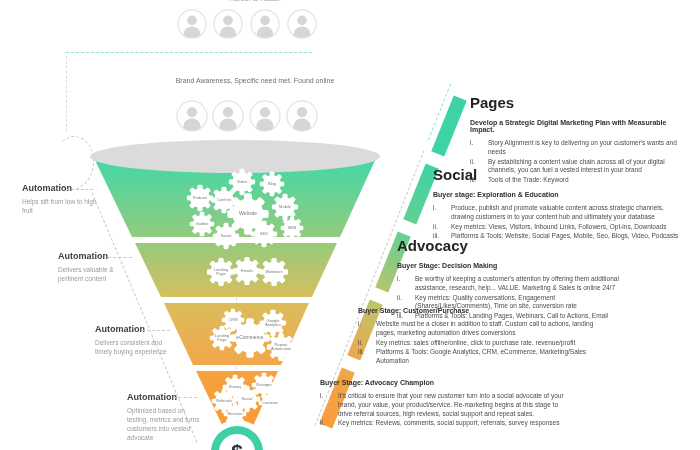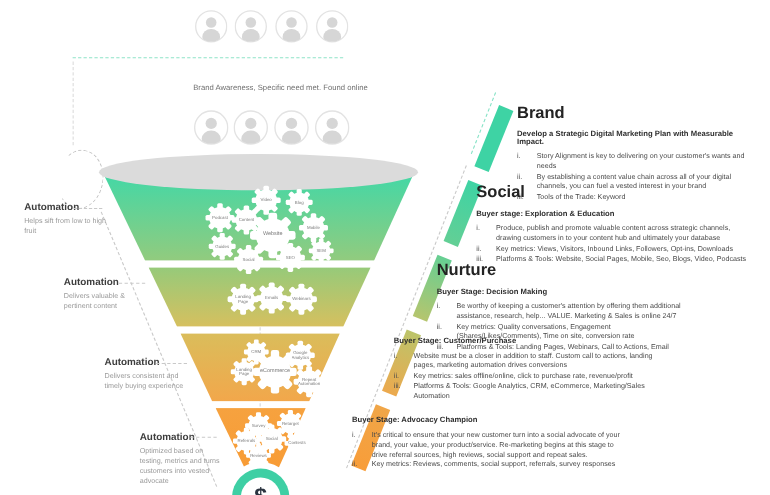--- a/index.html
+++ b/index.html
@@ -340,21 +340,21 @@
   </div>
   <div class="abs connector" style="left:142px;top:330px;width:28px"></div>
 
   <div class="abs auto" style="left:127px;top:392px">
     <div class="atitle">Automation</div>
     <div class="adesc">Optimized based on testing, metrics and turns customers into vested advocate</div>
   </div>
   <div class="abs connector" style="left:173px;top:397px;width:24px"></div>
 
   <div class="abs stage" style="left:470px;top:94px;width:222px">
-    <div class="stitle">Brand</div>
+    <div class="stitle">Pages</div>
     <div class="ssub">Develop a Strategic Digital Marketing Plan with Measurable Impact.</div>
     <div class="li">
         <span class="num">i.</span>
         <span class="txt">Story Alignment is key to delivering on your customer's wants and needs</span>
       </div>
     <div class="li">
         <span class="num">ii.</span>
         <span class="txt">By establishing a content value chain across all of your digital channels, you can fuel a vested interest in your brand</span>
       </div>
     <div class="li">
@@ -374,21 +374,21 @@
         <span class="num">ii.</span>
         <span class="txt">Key metrics:  Views, Visitors, Inbound Links, Followers, Opt-ins, Downloads</span>
       </div>
     <div class="li">
         <span class="num">iii.</span>
         <span class="txt">Platforms &amp; Tools: Website, Social Pages, Mobile, Seo, Blogs, Video, Podcasts</span>
       </div>
   </div>
 
   <div class="abs stage" style="left:397px;top:237px;width:235px">
-    <div class="stitle">Nurture</div>
+    <div class="stitle">Advocacy</div>
     <div class="ssub">Buyer Stage: Decision Making</div>
     <div class="li">
         <span class="num">i.</span>
         <span class="txt">Be worthy of keeping a customer's attention by offering them additional assistance, research, help... VALUE. Marketing &amp; Sales is online 24/7</span>
       </div>
     <div class="li">
         <span class="num">ii.</span>
         <span class="txt">Key metrics: Quality conversations, Engagement (Shares/Likes/Comments), Time on site, conversion rate</span>
       </div>
     <div class="li">

